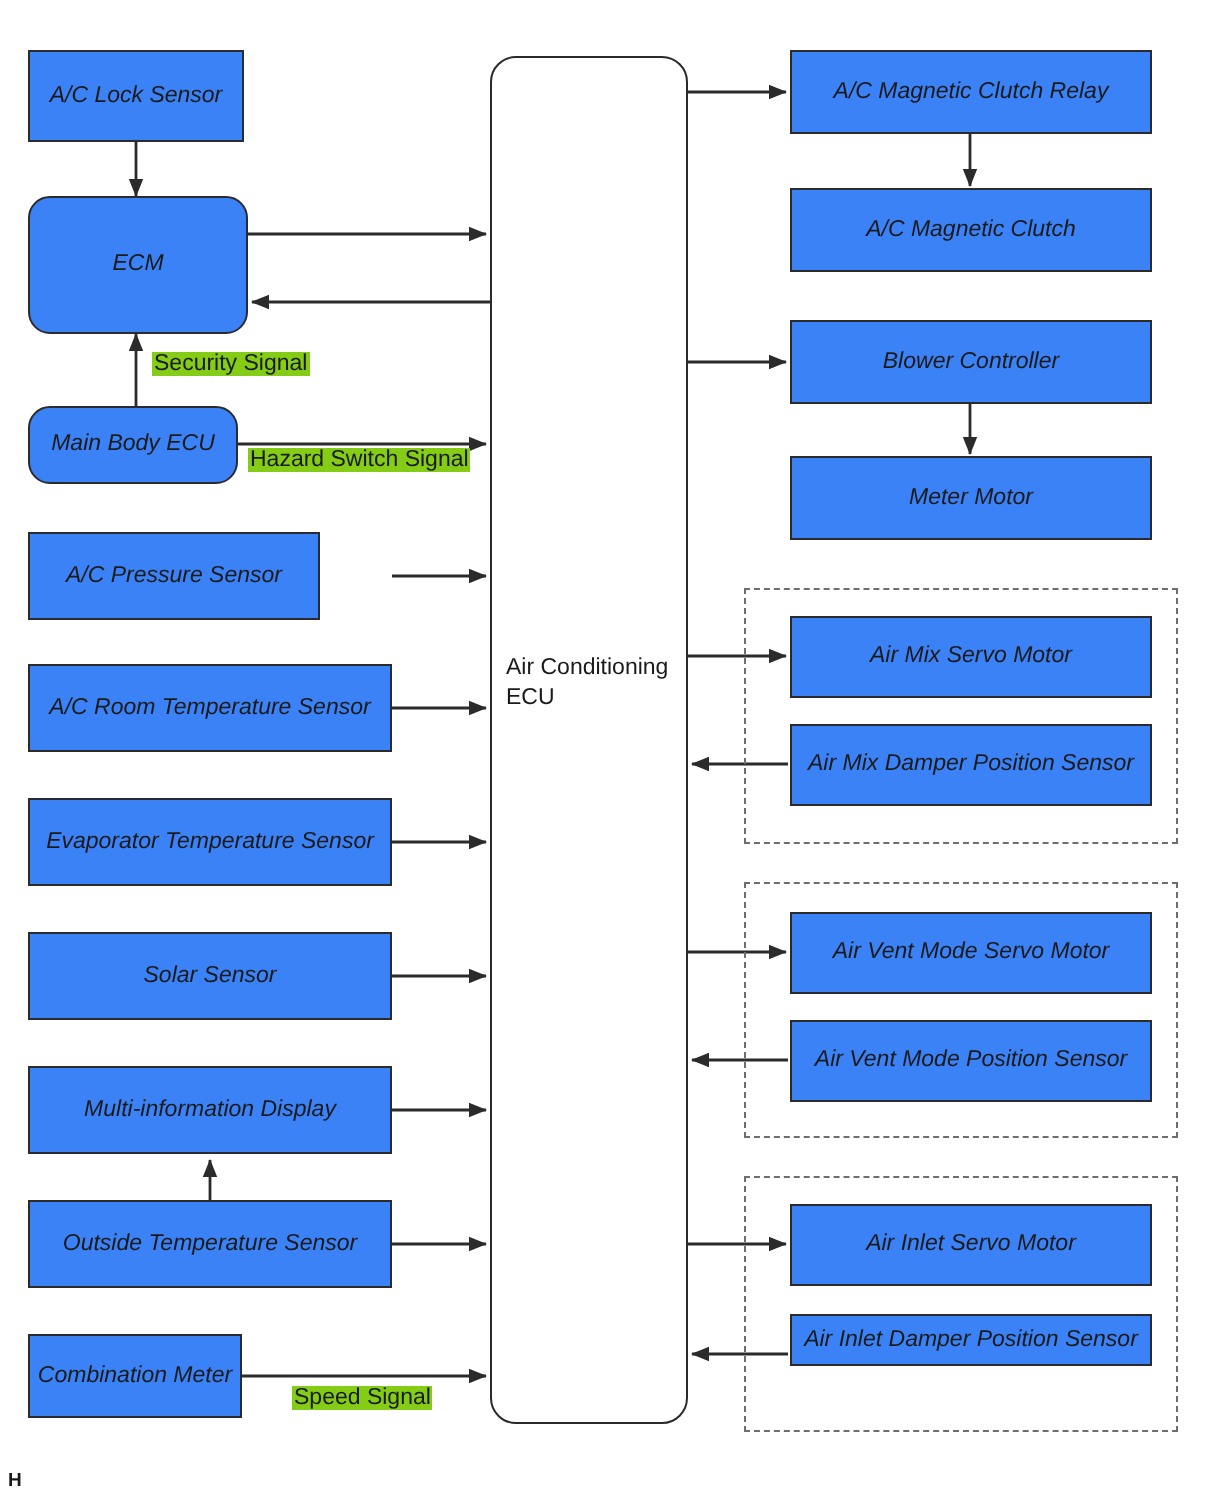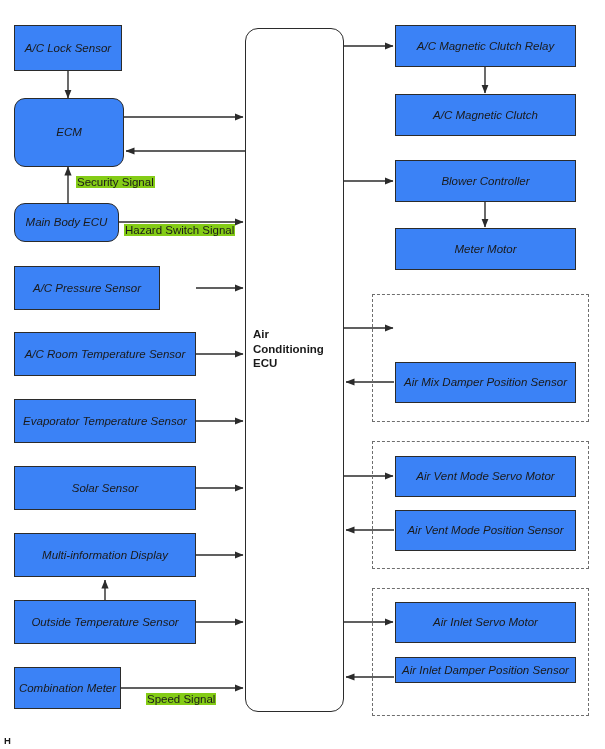--- a/index.html
+++ b/index.html
@@ -41,21 +41,20 @@
     font-style: italic;
   }
   .node.rounded { border-radius: 11px; }
   .ecu-center {
     position: absolute;
     box-sizing: border-box;
     border: 1.6px solid #2b2b2b;
     border-radius: 13px;
     background: #ffffff;
     z-index: 3;
-    font-weight: bold;
   }
   .ecu-center .ecu-label {
     position: absolute;
     left: 7px;
     top: 298px;
     font-size: 11.5px;
     line-height: 1.28;
     width: 82px;
     text-align: left;
     color: #1a1a1a;
@@ -202,20 +201,23 @@
   </div>
 
   <div class="node" style="left:395px; top:160px; width:181px; height:42px;">
     <span>Blower Controller</span>
   </div>
 
   <div class="node" style="left:395px; top:228px; width:181px; height:42px;">
     <span>Meter Motor</span>
   </div>
 
+  <div class="node" style="left:395px; top:308px; width:181px; height:41px;">
+    <span>Air Mix Servo Motor</span>
+  </div>
 
   <div class="node" style="left:395px; top:362px; width:181px; height:41px;">
     <span>Air Mix Damper Position Sensor</span>
   </div>
 
   <div class="node" style="left:395px; top:456px; width:181px; height:41px;">
     <span>Air Vent Mode Servo Motor</span>
   </div>
 
   <div class="node" style="left:395px; top:510px; width:181px; height:41px;">

